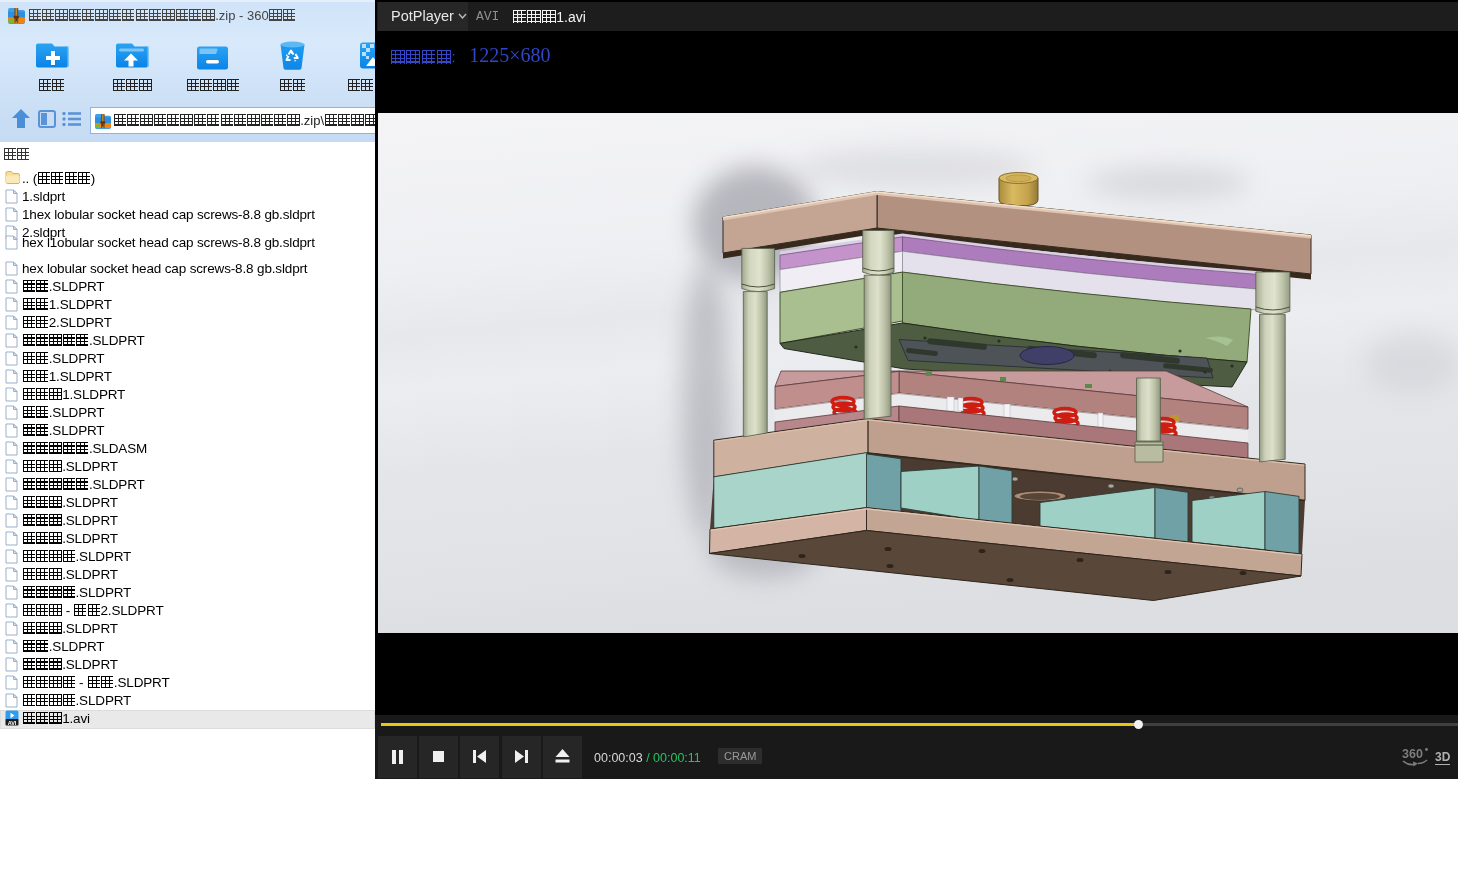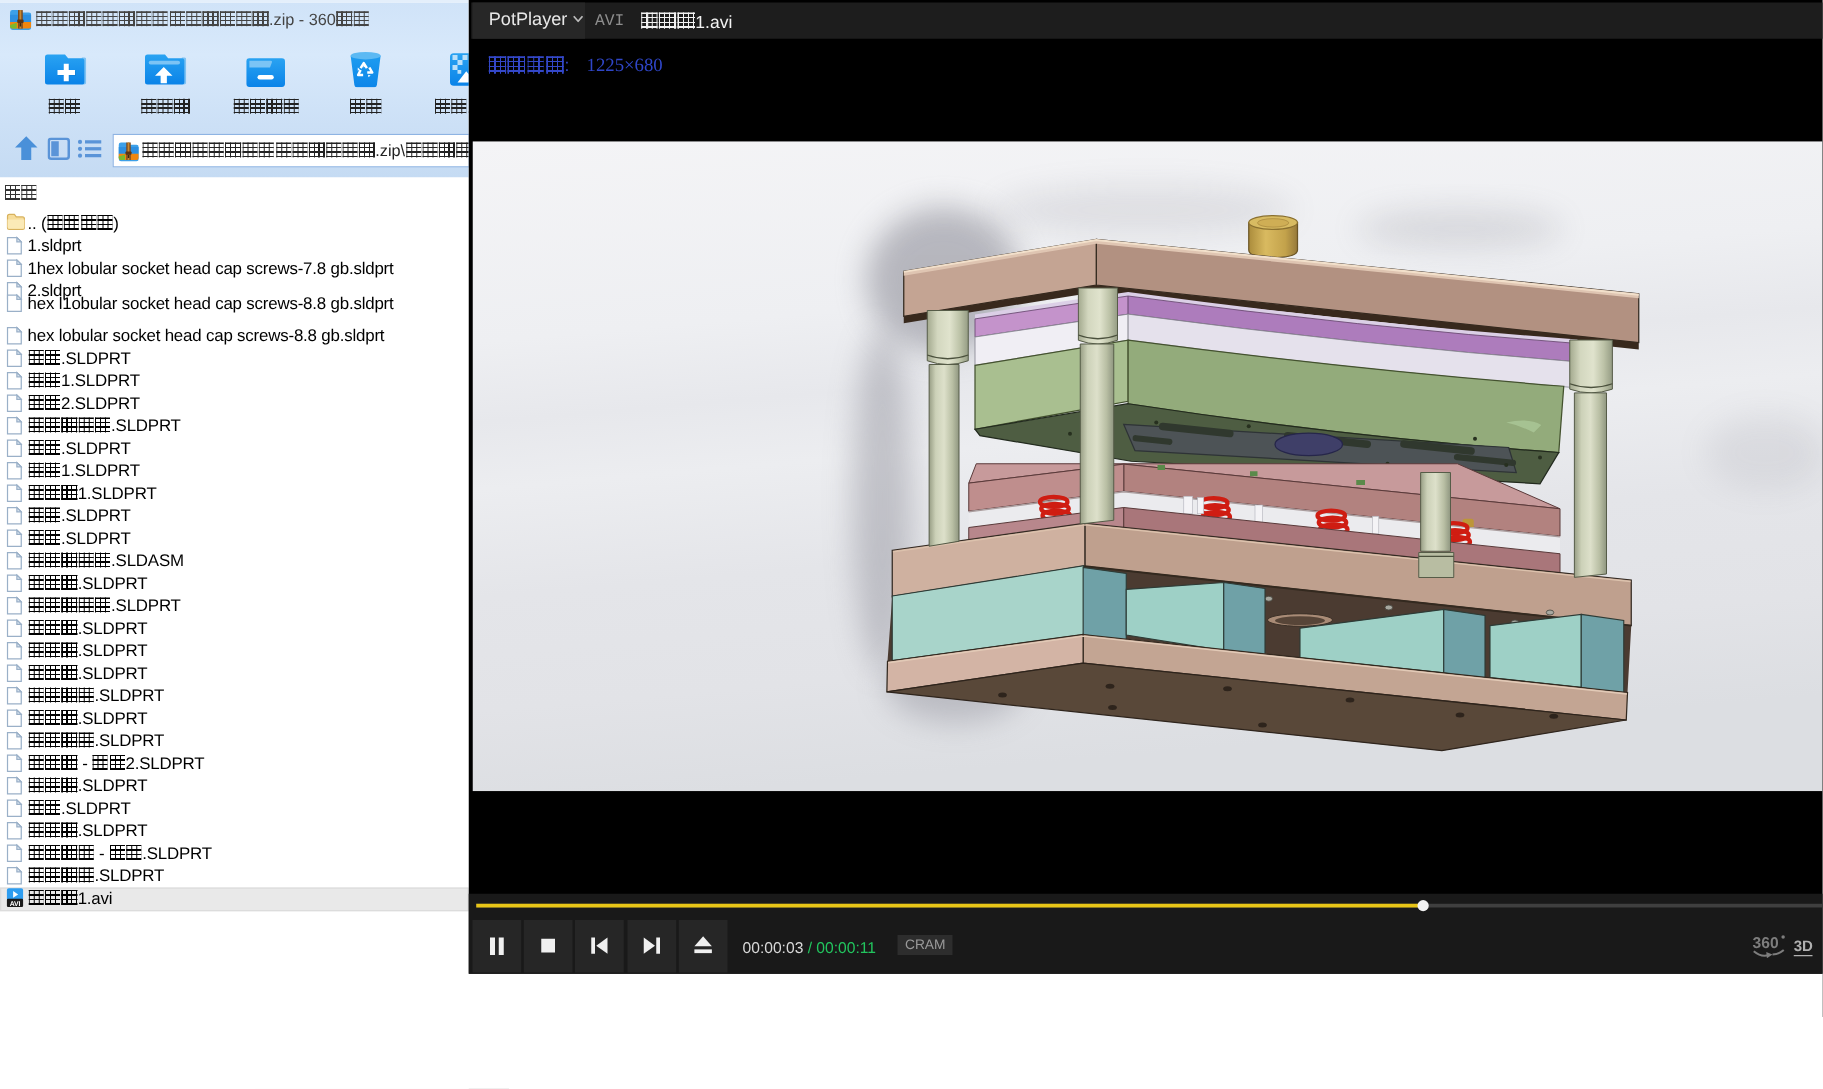--- a/index.html
+++ b/index.html
@@ -28,21 +28,21 @@
 .row .tx{position:absolute;left:22px;top:1px;}
 .ric{position:absolute;left:5px;top:2px;}
 #selrow{position:absolute;left:0;top:710px;width:375px;height:19px;background:#e9e9e9;border:1px solid #dcdcdc;}
 #pp{position:absolute;left:375px;top:0;width:1083px;height:779px;background:#000;}
 #ptb{position:absolute;left:2px;top:2px;right:0;height:29px;background:#1d1d1d;}
 #pmenu{position:absolute;left:1px;top:0;width:90px;height:29px;background:#272727;color:#e8e8e8;
  font-size:14.5px;line-height:29px;padding-left:13px;}
 #ptbavi{position:absolute;left:99px;top:7px;font-size:13px;color:#8e8e8e;font-family:Liberation Mono, monospace;}
 #ptbt{position:absolute;left:135px;top:7px;font-size:14px;color:#f2f2f2;}
 #osd{position:absolute;left:15px;top:44px;font-size:14px;color:#3347c8;white-space:nowrap}
-#osdnum{font-family:"Liberation Serif",serif;font-size:15px;color:#2f46c8;}
+#osdnum{font-family:"Liberation Serif",serif;font-size:20px;color:#2f46c8;}
 #vid{position:absolute;left:3px;top:113px;width:1080px;height:520px;}
 #ctl{position:absolute;left:0px;bottom:0px;width:1083px;height:64px;background:#191919;}
 #seek{position:absolute;left:6px;top:8px;width:1077px;height:3px;background:#3f3f3f;}
 #seekfill{position:absolute;left:0;top:0;width:758px;height:3px;background:#e8c517;}
 #knob{position:absolute;left:753px;top:-3px;width:9px;height:9px;border-radius:50%;background:#f2f2f2;}
 .btn{position:absolute;top:21px;width:39px;height:42px;background:#262626;}
 #time{position:absolute;left:219px;top:36px;font-size:12.5px;color:#d8d8d8;white-space:nowrap}
 #time .dim{color:#22c55e}
 #cram{position:absolute;left:343px;top:33px;padding:2px 6px;font-size:11px;color:#999;background:#2d2d2d;text-align:center;}
 #r3d{position:absolute;left:1063px;top:34px;color:#8d8d8d;font-size:13px;font-weight:bold;border-bottom:2px solid #8d8d8d;padding-bottom:1px;}
@@ -188,21 +188,21 @@
 <path d="M1,1 h7.5 L12,4.5 V14 H1 Z" fill="#fff" stroke="#9ab0c8" stroke-width="1"></path>
 <path d="M8.5,1 V4.5 H12 Z" fill="#dce6f0" stroke="#9ab0c8" stroke-width="1"></path>
         </svg></span>
       <span class="tx">1.sldprt</span>
     </div>
 <div class="row" style="top:206px">
       <span class="ric" style="top:1px"><svg width="13" height="15" viewBox="0 0 13 15">
 <path d="M1,1 h7.5 L12,4.5 V14 H1 Z" fill="#fff" stroke="#9ab0c8" stroke-width="1"></path>
 <path d="M8.5,1 V4.5 H12 Z" fill="#dce6f0" stroke="#9ab0c8" stroke-width="1"></path>
         </svg></span>
-      <span class="tx">1hex lobular socket head cap screws-7.8 gb.sldprt</span>
+      <span class="tx">1hex lobular socket head cap screws-8.8 gb.sldprt</span>
     </div>
 <div class="row" style="top:224px">
       <span class="ric" style="top:1px"><svg width="13" height="15" viewBox="0 0 13 15">
 <path d="M1,1 h7.5 L12,4.5 V14 H1 Z" fill="#fff" stroke="#9ab0c8" stroke-width="1"></path>
 <path d="M8.5,1 V4.5 H12 Z" fill="#dce6f0" stroke="#9ab0c8" stroke-width="1"></path>
         </svg></span>
       <span class="tx">2.sldprt</span>
     </div>
 <div class="row" style="top:234px">
       <span class="ric" style="top:1px"><svg width="13" height="15" viewBox="0 0 13 15">

